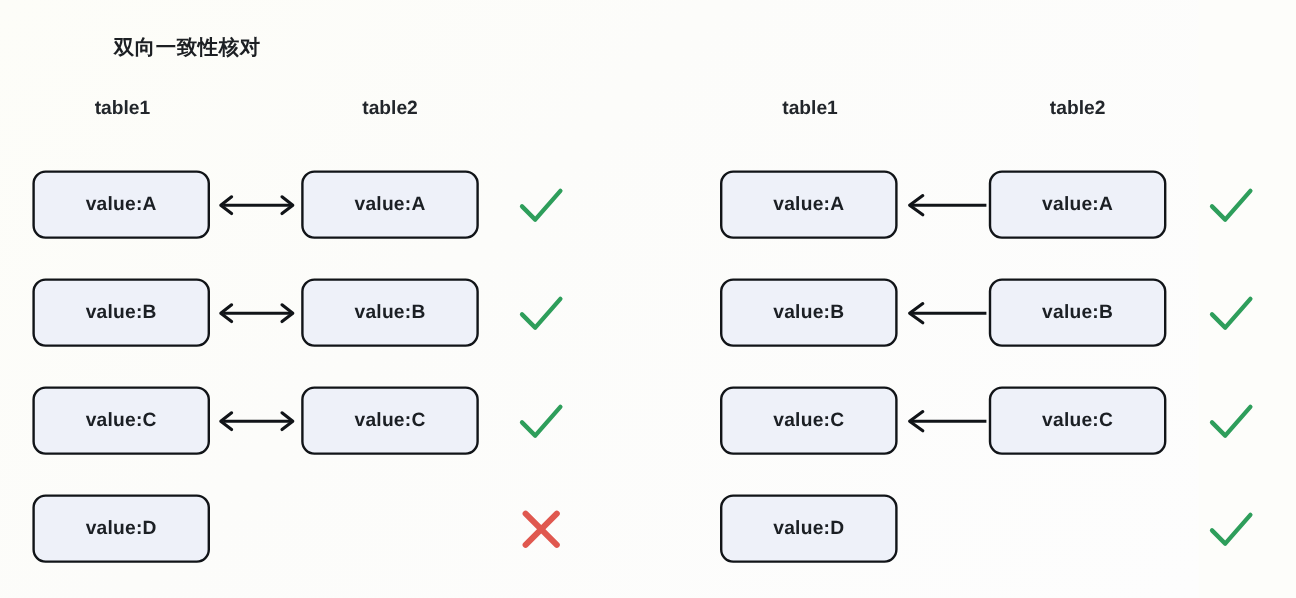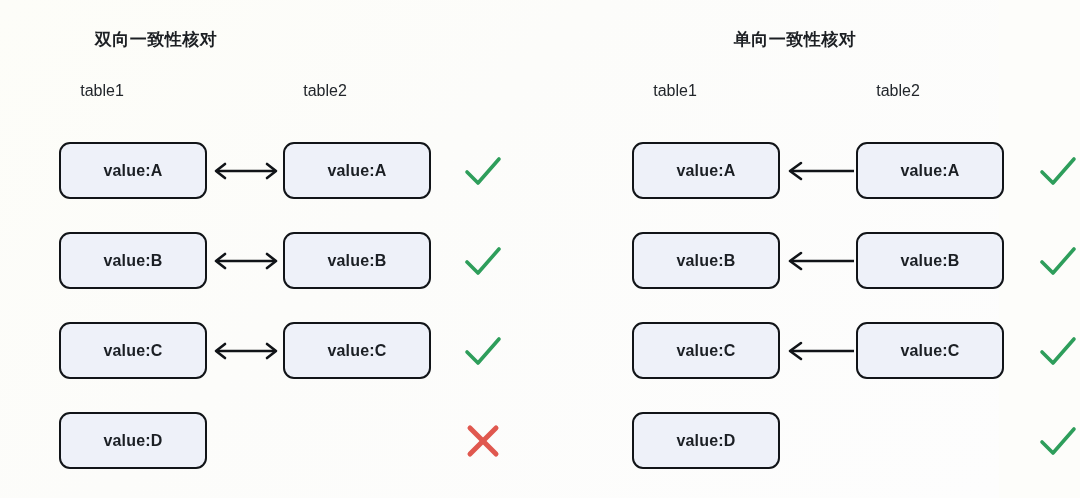--- a/index.html
+++ b/index.html
@@ -39,30 +39,29 @@
     color: #1c1f23;
     letter-spacing: 0.5px;
   }
   .panel-left .panel-title  { left: -114px; }
   .panel-right .panel-title { left: -15px; }
 
   .col-head {
     position: absolute;
     top: 82px;
     font-size: 16px;
-    font-weight: normal;
+    font-weight: bold;
     color: #22262b;
     text-align: center;
     width: 150px;
   }
 
   .row {
     position: absolute;
     height: 58px;
-    margin-left: 32px;
   }
 
   .vbox {
     position: absolute;
     width: 148px;
     height: 57px;
     box-sizing: border-box;
     background: #eef1f9;
     border: 2.4px solid #111418;
     border-radius: 11px;
@@ -157,21 +156,20 @@
         <svg width="46" height="46" viewBox="0 0 46 46">
           <line x1="10" y1="10" x2="36" y2="36" stroke="#e0584f" stroke-width="5" stroke-linecap="round"></line>
           <line x1="36" y1="10" x2="10" y2="36" stroke="#e0584f" stroke-width="5" stroke-linecap="round"></line>
         </svg>
       </div>
     </div>
   </div>
 
   <div class="panel panel-right">
 
-    <div class="panel-title">单向一致性核对</div>
 
     <div class="col-head" style="left:60px;">table1</div>
     <div class="col-head" style="left:283px;">table2</div>
 
     <div class="row" style="top:142px; left:0; width:540px;">
       <div class="vbox" style="left:60px; top:0;">value:A</div>
       <div class="arrow" style="left:212px; top:17px; width:72px;">
         <svg width="72" height="24" viewBox="0 0 72 24">
           <line x1="8" y1="12" x2="70" y2="12" stroke="#111418" stroke-width="2.6"></line>
           <polyline points="17,4 6,12 17,20" fill="none" stroke="#111418" stroke-width="2.6" stroke-linecap="round" stroke-linejoin="round"></polyline>

